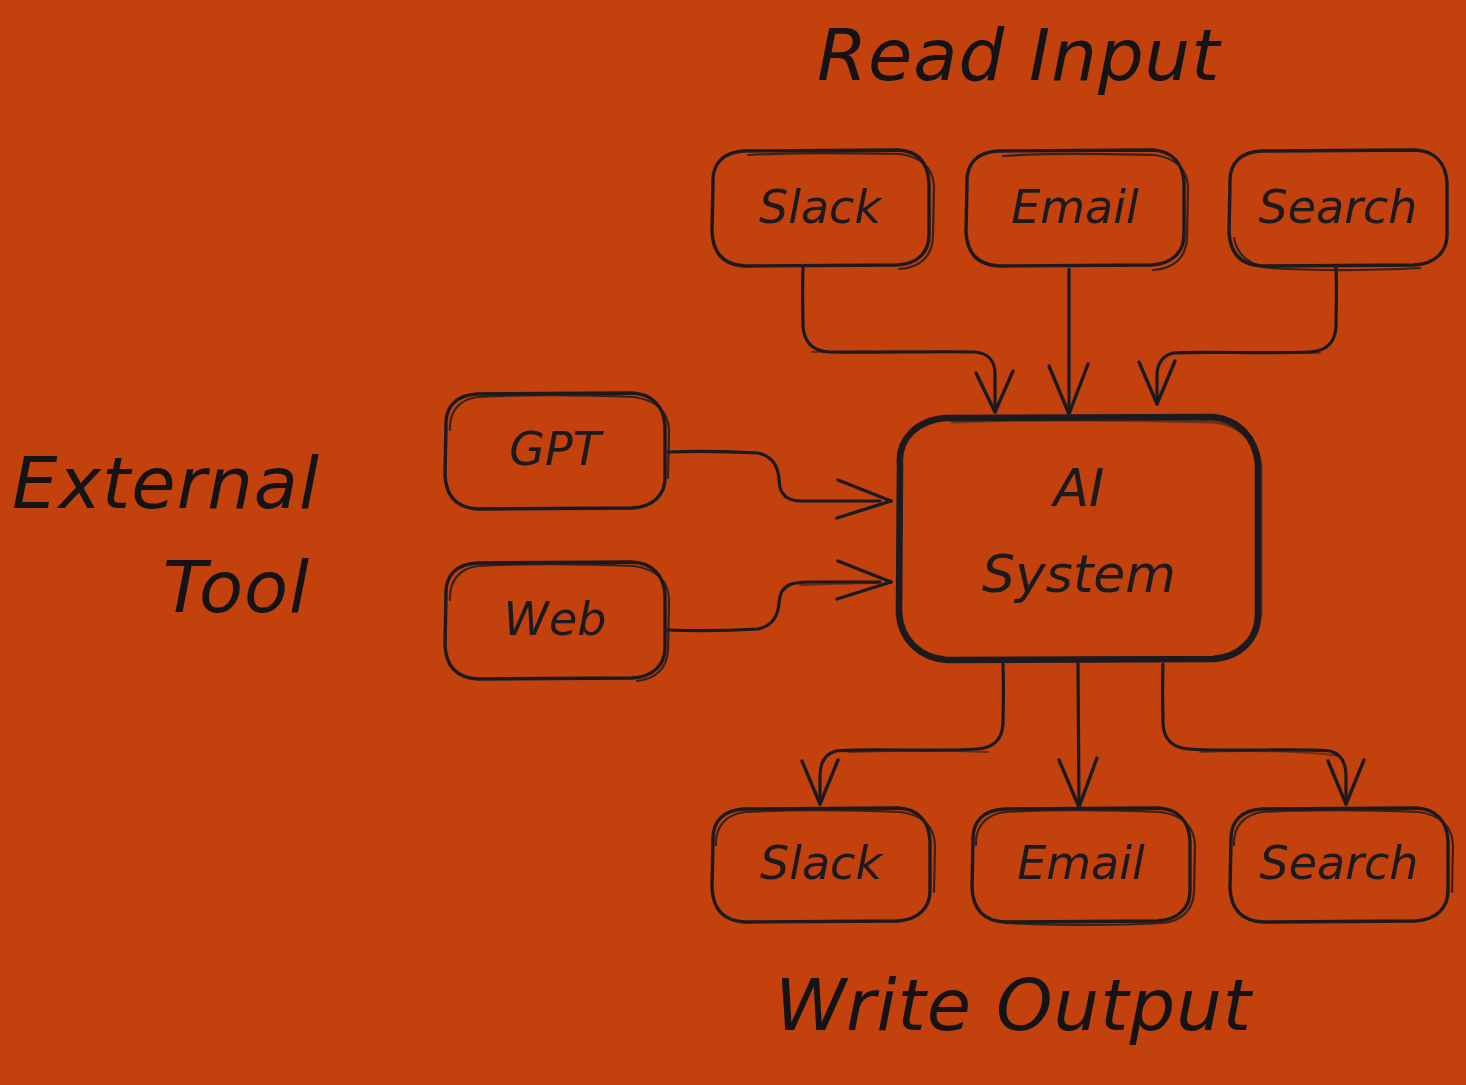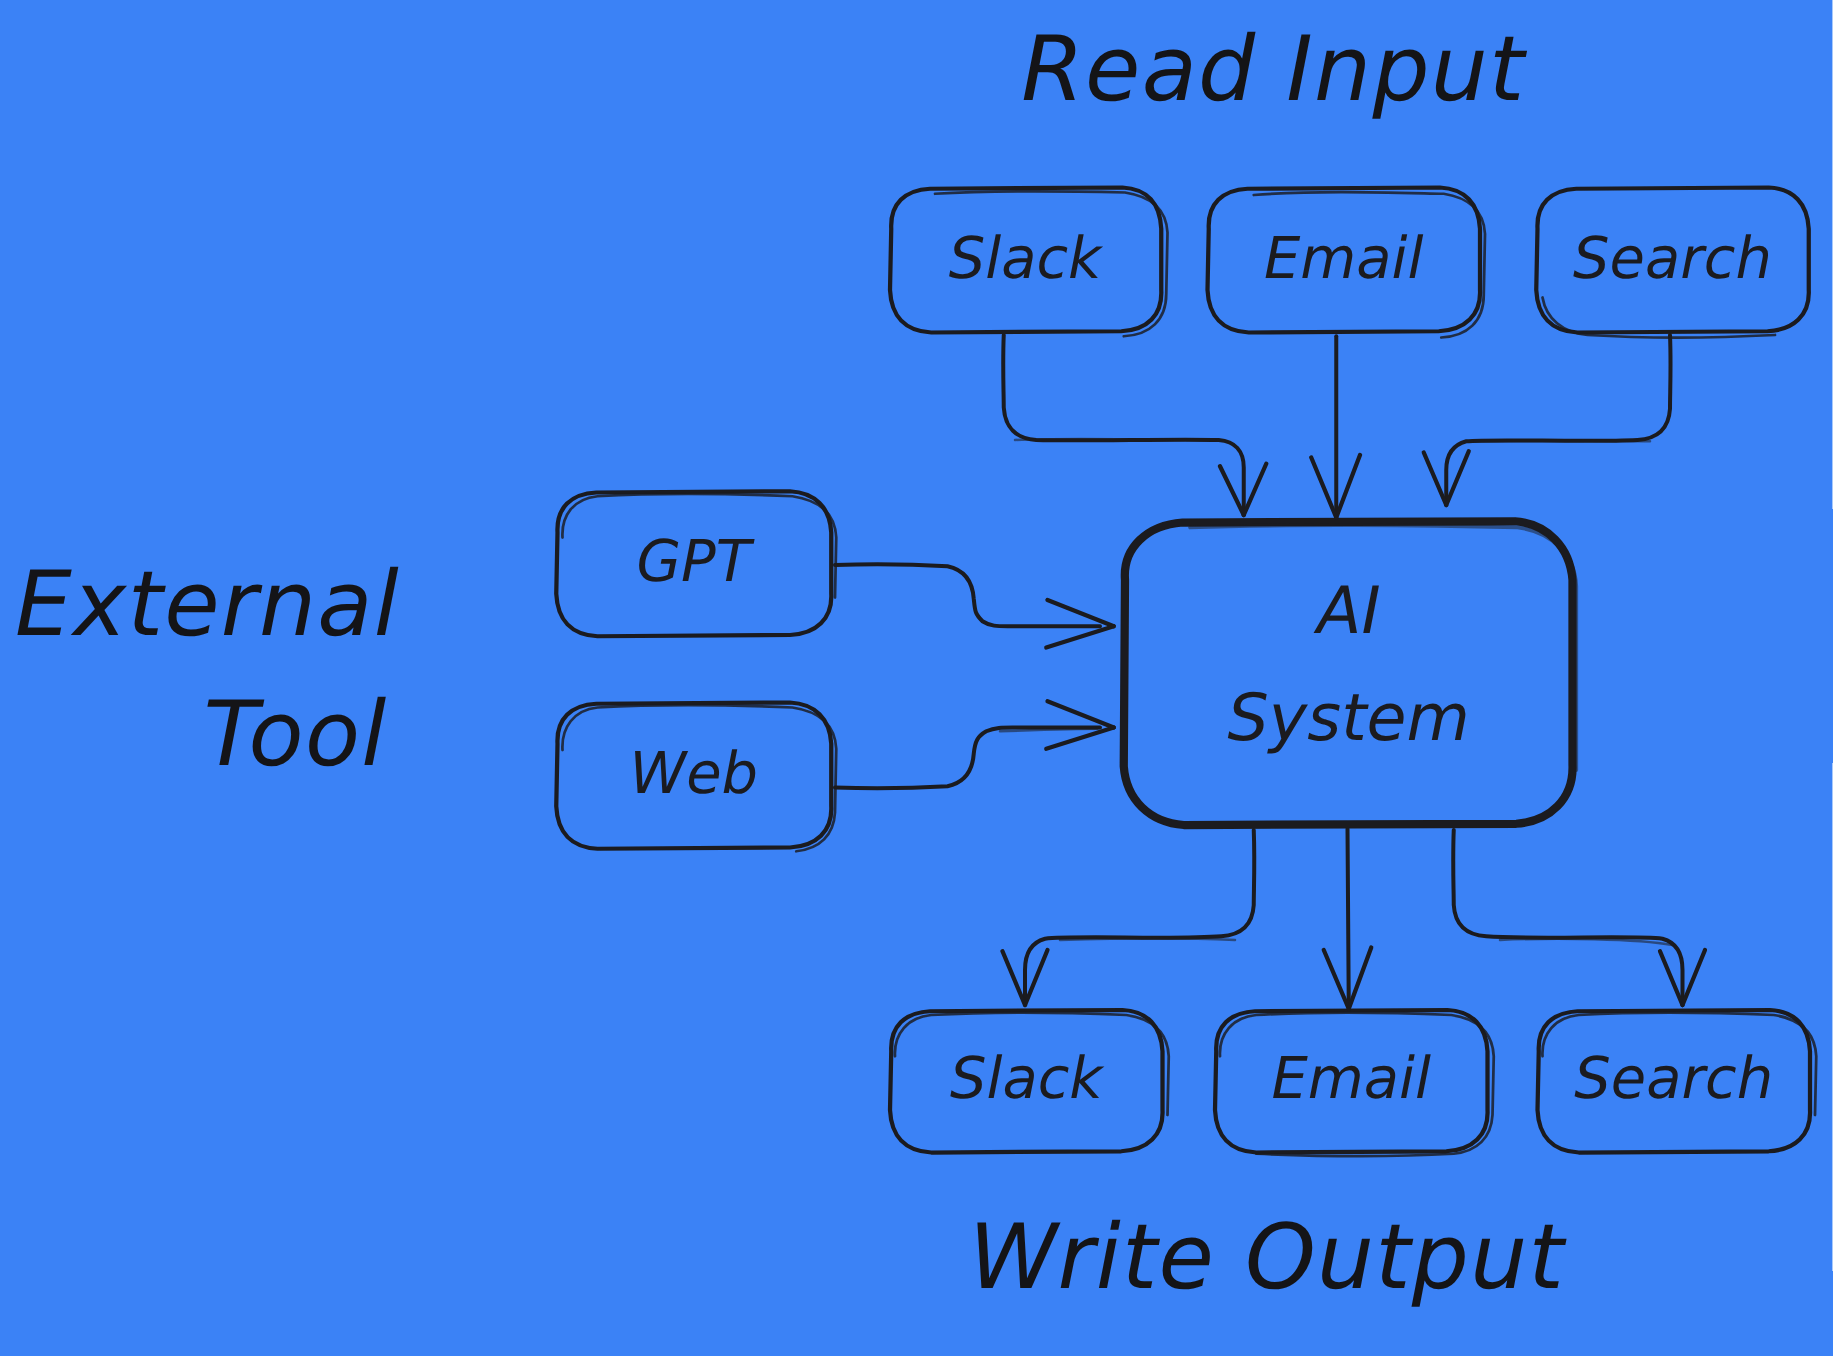--- a/index.html
+++ b/index.html
@@ -10,21 +10,21 @@
   body {
     width: 1466px;
     height: 1085px;
     overflow: hidden;
     font-family: "DejaVu Sans", sans-serif;
   }
   #diagram-root {
     position: relative;
     width: 1466px;
     height: 1085px;
-    background: #3b82f6;
+    background: #c2410c;
   }
   svg.canvas {
     position: absolute;
     top: 0;
     left: 0;
     width: 1466px;
     height: 1085px;
   }
   .node-label {
     font-family: "DejaVu Sans", sans-serif;

